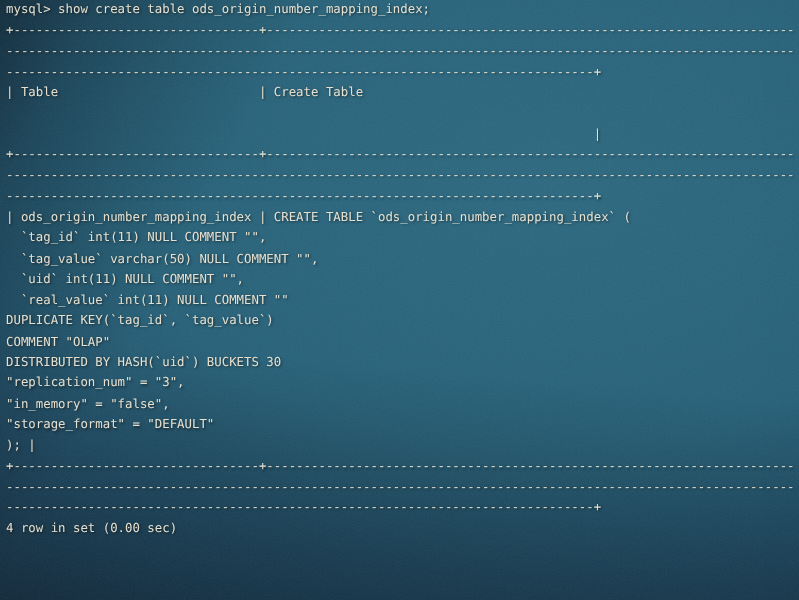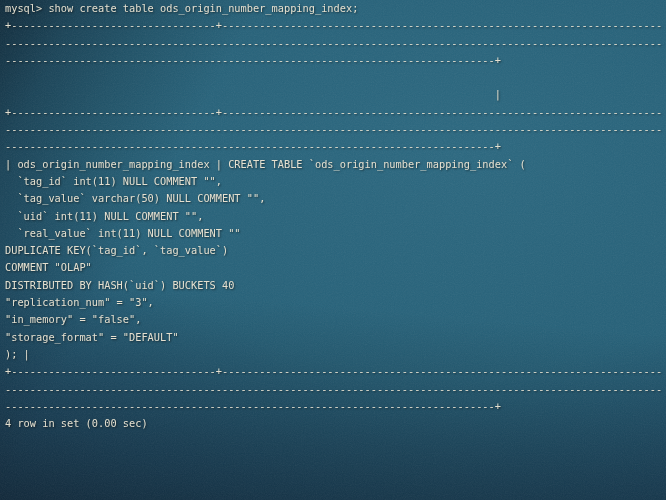--- a/index.html
+++ b/index.html
@@ -40,33 +40,34 @@
 </style>
 </head>
 <body>
 
 <div class="terminal">
   <div class="screen">
     <div class="tline">mysql&gt; show create table ods_origin_number_mapping_index;</div>
     <div class="tline">+---------------------------------+-----------------------------------------------------------------------</div>
     <div class="tline">----------------------------------------------------------------------------------------------------------</div>
     <div class="tline">-------------------------------------------------------------------------------+</div>
+    <div class="tline">| Table                           | Create Table                                                          </div>
     <div class="tline">                                                                                                          </div>
     <div class="tline">                                                                               |</div>
     <div class="tline">+---------------------------------+-----------------------------------------------------------------------</div>
     <div class="tline">----------------------------------------------------------------------------------------------------------</div>
     <div class="tline">-------------------------------------------------------------------------------+</div>
     <div class="tline">| ods_origin_number_mapping_index | CREATE TABLE `ods_origin_number_mapping_index` (</div>
     <div class="tline">  `tag_id` int(11) NULL COMMENT "",</div>
     <div class="tline">  `tag_value` varchar(50) NULL COMMENT "",</div>
     <div class="tline">  `uid` int(11) NULL COMMENT "",</div>
     <div class="tline">  `real_value` int(11) NULL COMMENT ""</div>
     <div class="tline">DUPLICATE KEY(`tag_id`, `tag_value`)</div>
     <div class="tline">COMMENT "OLAP"</div>
-    <div class="tline">DISTRIBUTED BY HASH(`uid`) BUCKETS 40</div>
+    <div class="tline">DISTRIBUTED BY HASH(`uid`) BUCKETS 30</div>
     <div class="tline">"replication_num" = "3",</div>
     <div class="tline">"in_memory" = "false",</div>
     <div class="tline">"storage_format" = "DEFAULT"</div>
     <div class="tline">); |</div>
     <div class="tline">+---------------------------------+-----------------------------------------------------------------------</div>
     <div class="tline">----------------------------------------------------------------------------------------------------------</div>
     <div class="tline">-------------------------------------------------------------------------------+</div>
     <div class="tline">4 row in set (0.00 sec)</div>
   </div>
   <svg class="noise-layer" width="666" height="500" aria-hidden="true">

